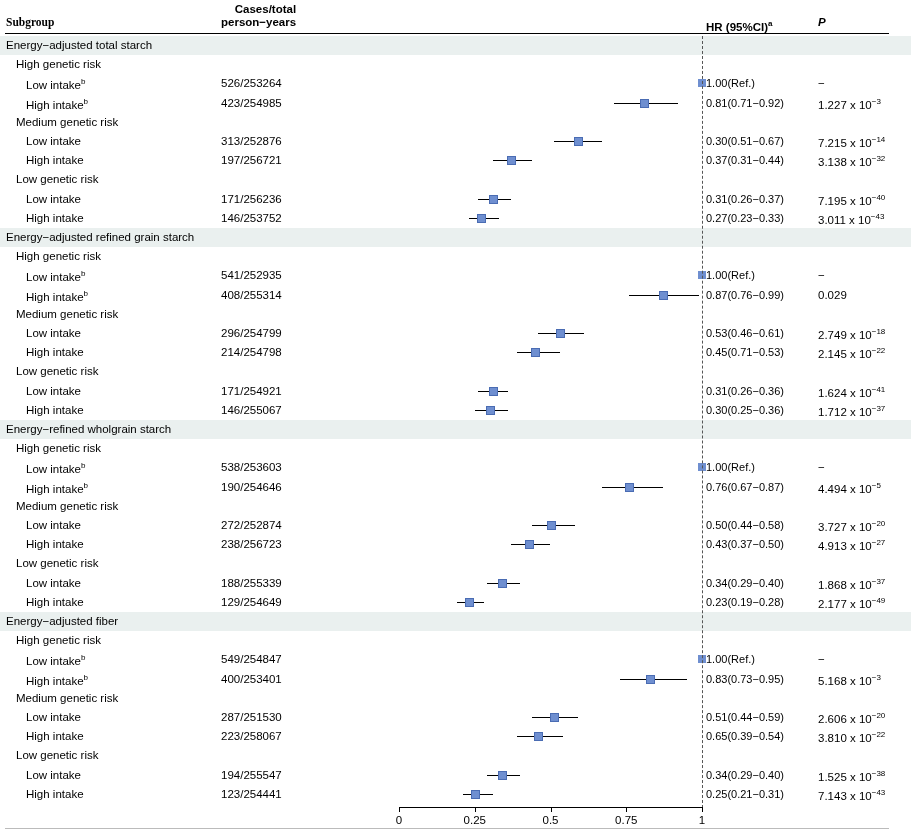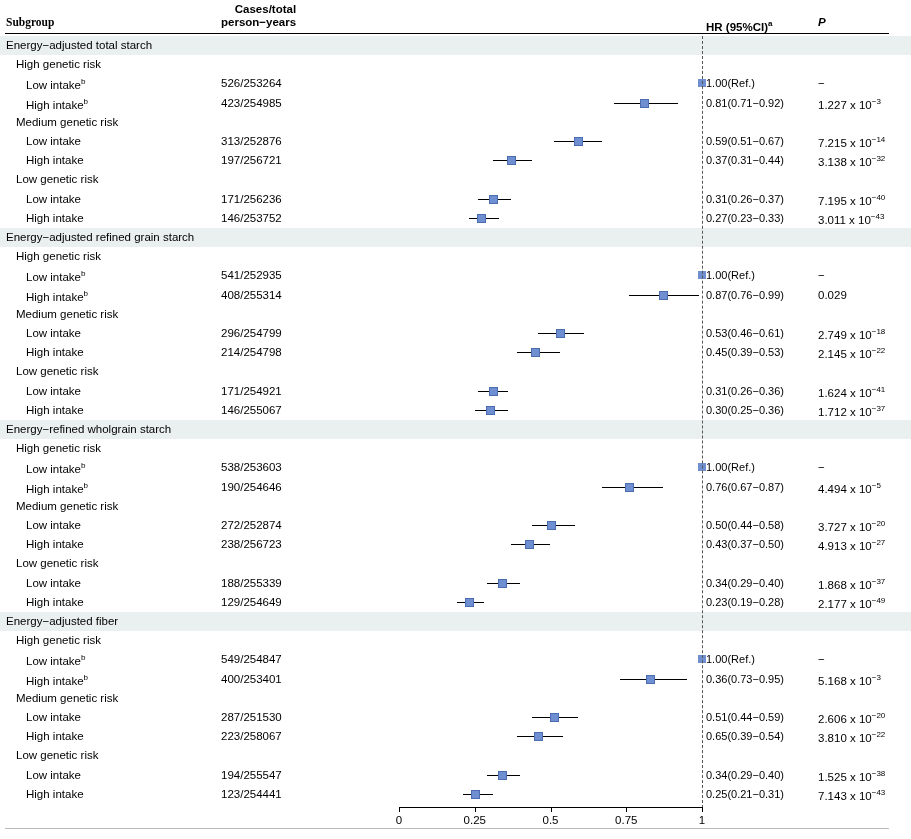--- a/index.html
+++ b/index.html
@@ -81,21 +81,21 @@
         <div class="cases">423/254985</div>
         <div class="hr">0.81(0.71−0.92)</div>
         <div class="pv">1.227 x 10<span class="sups">−3</span></div>
       </div>
       <div class="row" style="top: 112.8px;">
         <div class="sub">Medium genetic risk</div>
       </div>
       <div class="row" style="top: 132px;">
         <div class="lvl">Low intake</div>
         <div class="cases">313/252876</div>
-        <div class="hr">0.59(0.51−0.67)</div>
+        <div class="hr">0.30(0.51−0.67)</div>
         <div class="pv">7.215 x 10<span class="sups">−14</span></div>
       </div>
       <div class="row" style="top: 151.2px;">
         <div class="lvl">High intake</div>
         <div class="cases">197/256721</div>
         <div class="hr">0.37(0.31−0.44)</div>
         <div class="pv">3.138 x 10<span class="sups">−32</span></div>
       </div>
       <div class="row" style="top: 170.4px;">
         <div class="sub">Low genetic risk</div>
@@ -135,21 +135,21 @@
       </div>
       <div class="row" style="top: 324px;">
         <div class="lvl">Low intake</div>
         <div class="cases">296/254799</div>
         <div class="hr">0.53(0.46−0.61)</div>
         <div class="pv">2.749 x 10<span class="sups">−18</span></div>
       </div>
       <div class="row" style="top: 343.2px;">
         <div class="lvl">High intake</div>
         <div class="cases">214/254798</div>
-        <div class="hr">0.45(0.39−0.53)</div>
+        <div class="hr">0.45(0.71−0.53)</div>
         <div class="pv">2.145 x 10<span class="sups">−22</span></div>
       </div>
       <div class="row" style="top: 362.4px;">
         <div class="sub">Low genetic risk</div>
       </div>
       <div class="row" style="top: 381.6px;">
         <div class="lvl">Low intake</div>
         <div class="cases">171/254921</div>
         <div class="hr">0.31(0.26−0.36)</div>
         <div class="pv">1.624 x 10<span class="sups">−41</span></div>
@@ -216,21 +216,21 @@
       </div>
       <div class="row" style="top: 650.4px;">
         <div class="lvl">Low intake<span class="sups">b</span></div>
         <div class="cases">549/254847</div>
         <div class="hr">1.00(Ref.)</div>
         <div class="pv">−</div>
       </div>
       <div class="row" style="top: 669.6px;">
         <div class="lvl">High intake<span class="sups">b</span></div>
         <div class="cases">400/253401</div>
-        <div class="hr">0.36(0.73−0.95)</div>
+        <div class="hr">0.83(0.73−0.95)</div>
         <div class="pv">5.168 x 10<span class="sups">−3</span></div>
       </div>
       <div class="row" style="top: 688.8px;">
         <div class="sub">Medium genetic risk</div>
       </div>
       <div class="row" style="top: 708px;">
         <div class="lvl">Low intake</div>
         <div class="cases">287/251530</div>
         <div class="hr">0.51(0.44−0.59)</div>
         <div class="pv">2.606 x 10<span class="sups">−20</span></div>

